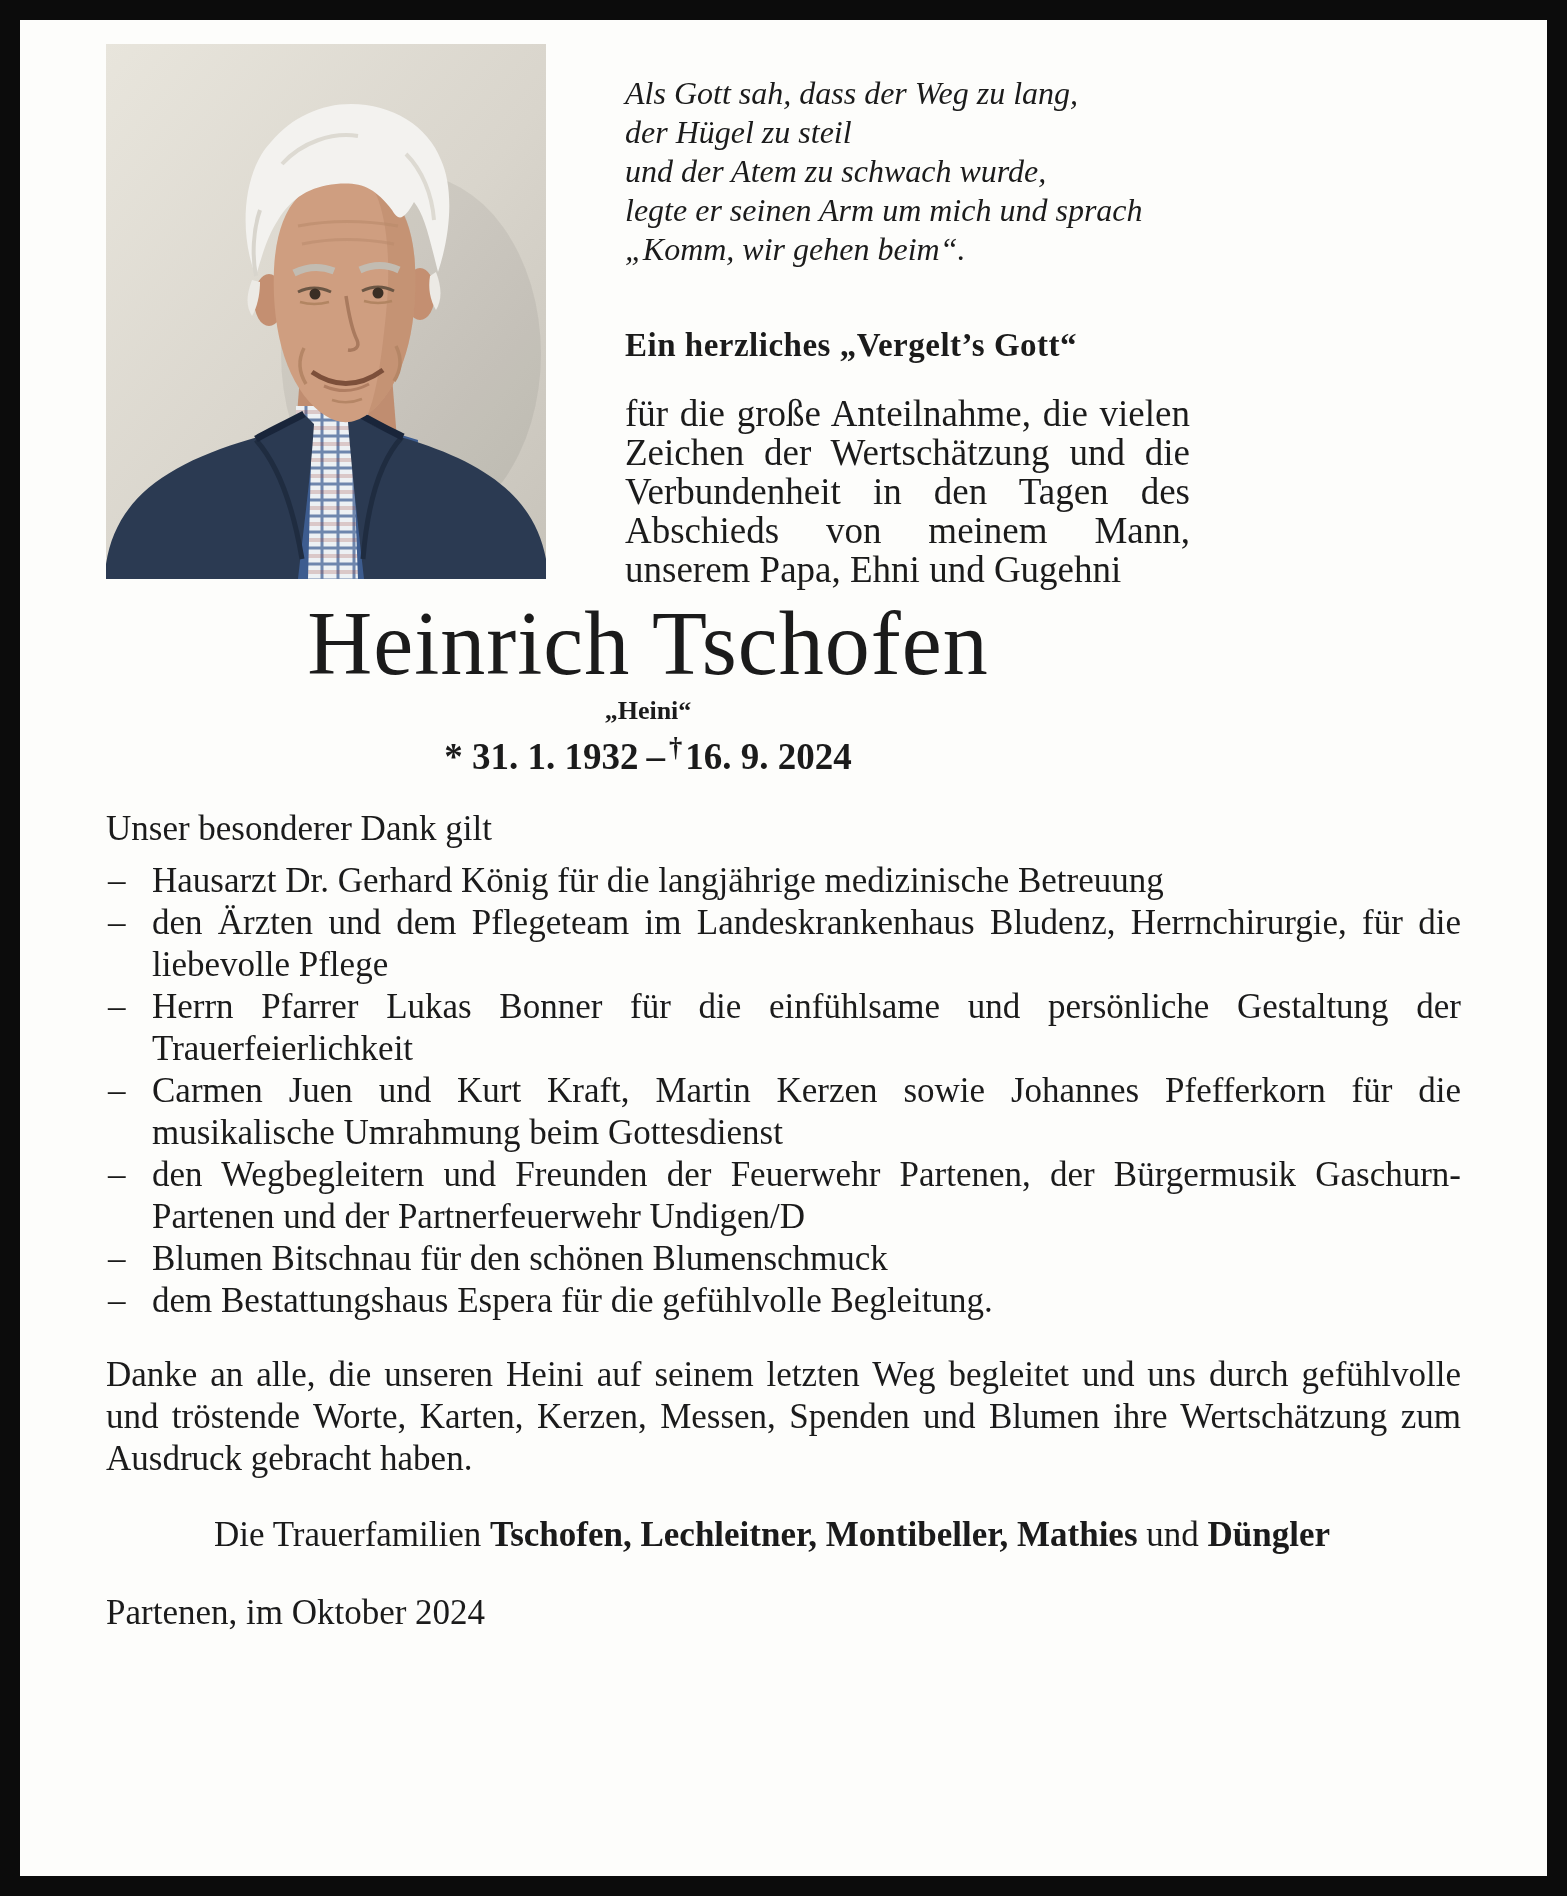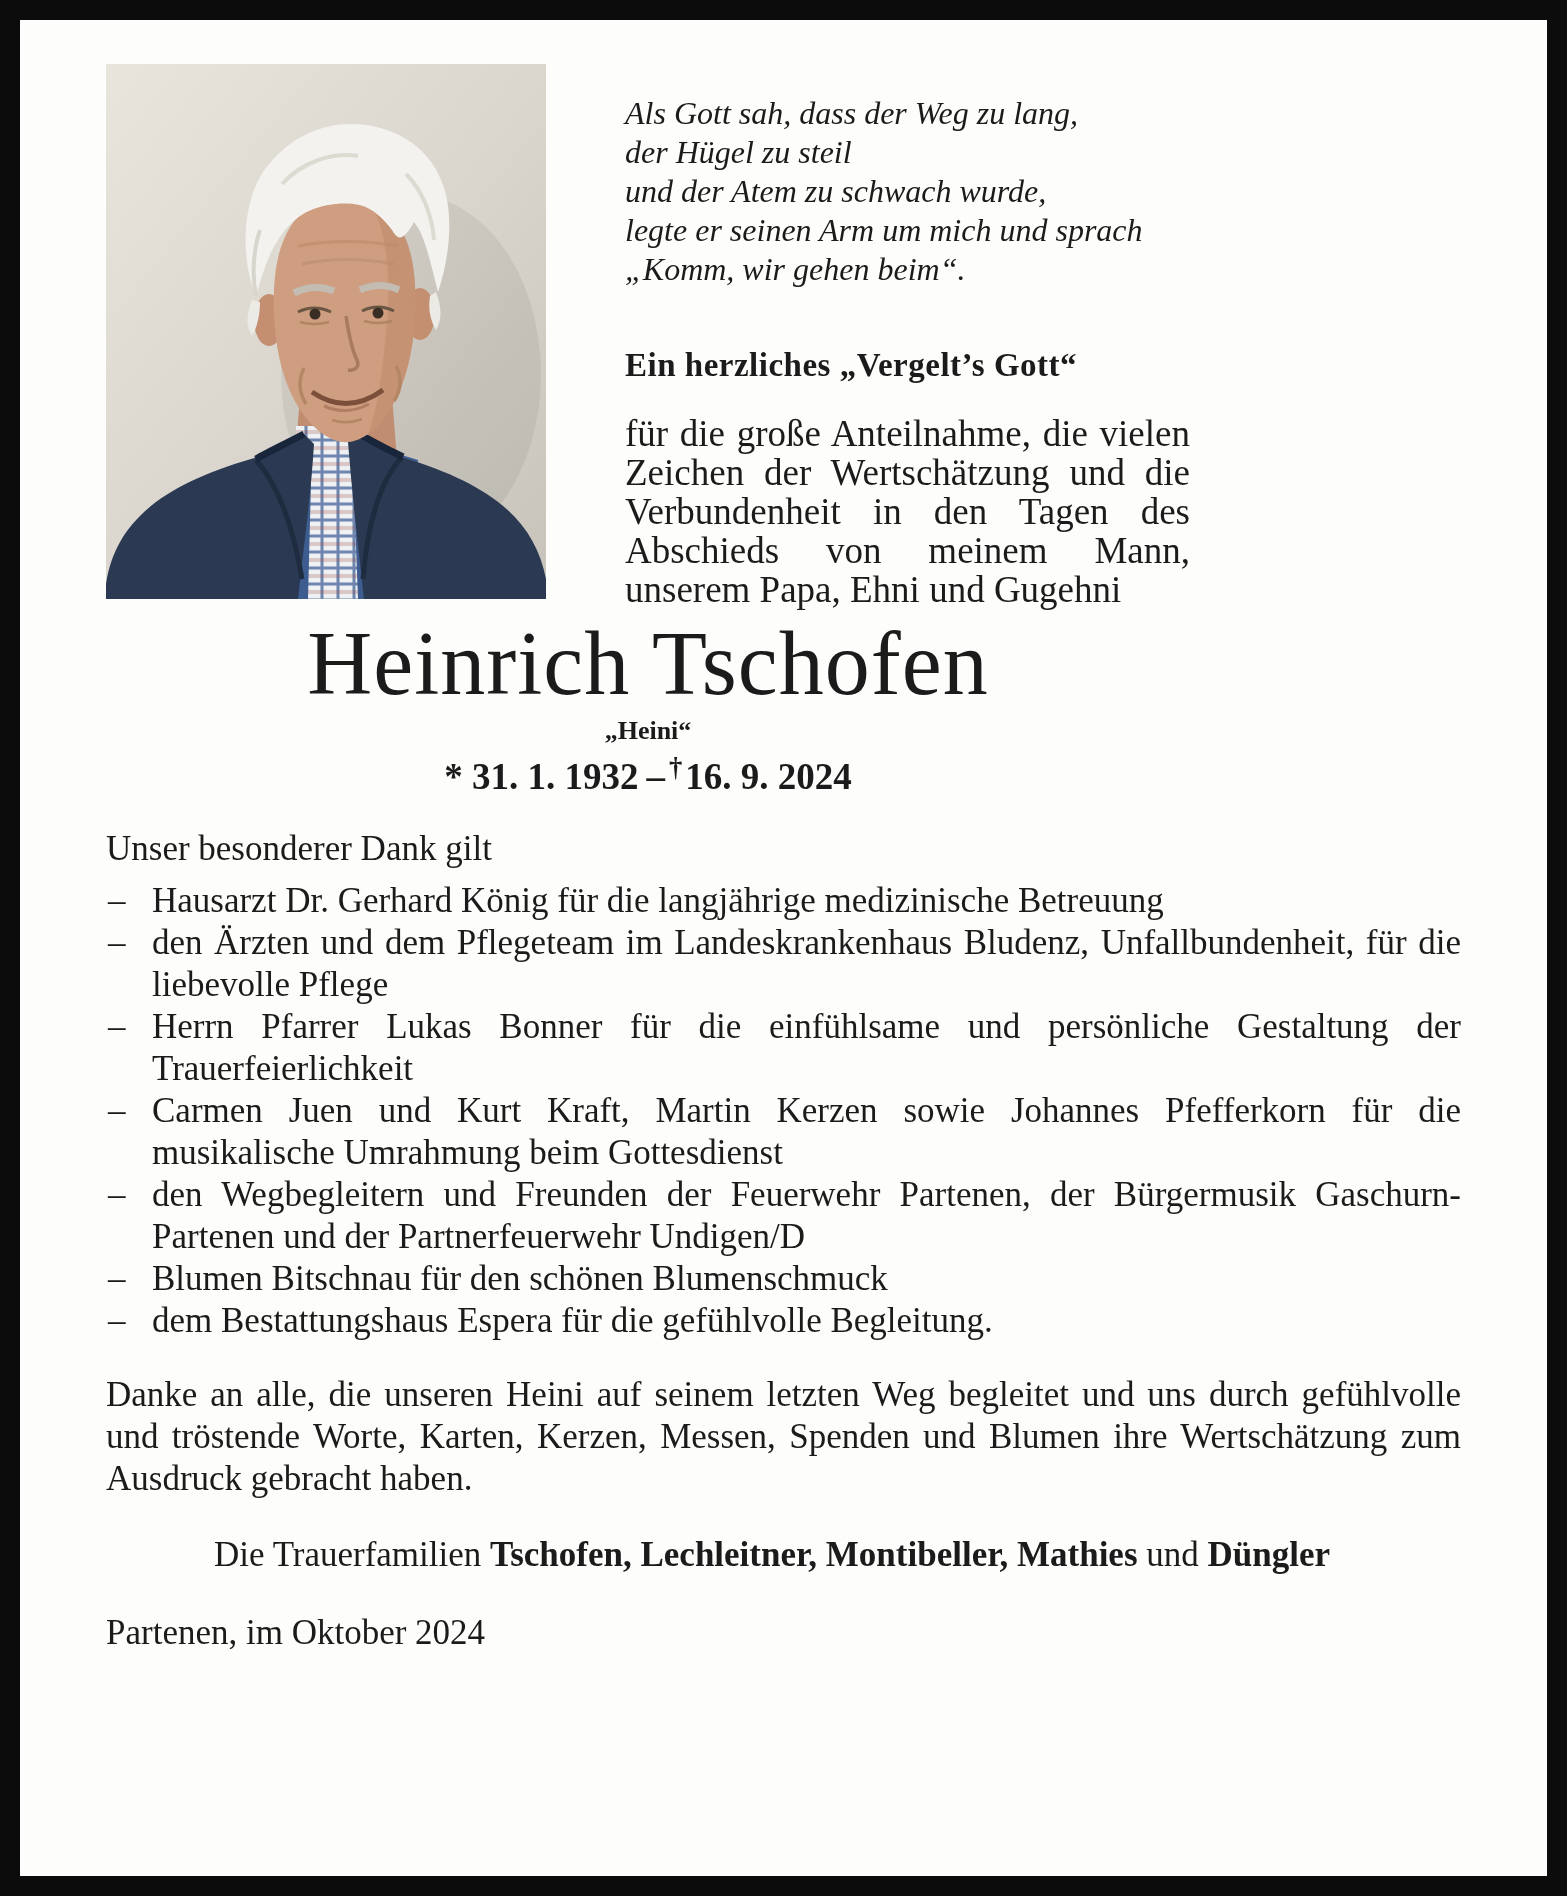--- a/index.html
+++ b/index.html
@@ -5,21 +5,21 @@
 <style>
   * { margin: 0; padding: 0; box-sizing: border-box; }
   html, body { background: #ffffff; }
   body { width: 1567px; }
 
   .page {
     width: 1567px;
     height: 1896px;
     background: #fdfdfb;
     border: 20px solid #0c0c0c;
-    padding: 44px 86px 40px 86px;
+    padding: 24px 86px 40px 86px;
     font-family: "Liberation Serif", "DejaVu Serif", serif;
     color: #1b1b1b;
     overflow: hidden;
   }
 
   
   .top-area { width: 1084px; }
   .top-row { display: flex; align-items: flex-start; }
 
   .photo {
@@ -223,21 +223,21 @@
       </div>
     </div>
   </div>
 
   <div class="body-section">
 
     <div class="thanks-title">Unser besonderer Dank gilt</div>
 
     <ul class="thanks-list">
       <li>Hausarzt Dr. Gerhard König für die langjährige medizinische Betreuung</li>
-      <li>den Ärzten und dem Pflegeteam im Landeskrankenhaus Bludenz, Unfall­bundenheit, für die liebevolle Pflege</li>
+      <li>den Ärzten und dem Pflegeteam im Landeskrankenhaus Bludenz, Herrn­chirurgie, für die liebevolle Pflege</li>
       <li>Herrn Pfarrer Lukas Bonner für die einfühlsame und persönliche Gestal­tung der Trauerfeierlichkeit</li>
       <li>Carmen Juen und Kurt Kraft, Martin Kerzen sowie Johannes Pfefferkorn für die musikalische Umrahmung beim Gottesdienst</li>
       <li>den Wegbegleitern und Freunden der Feuerwehr Partenen, der Bürger­musik Gaschurn-Partenen und der Partnerfeuerwehr Undigen/D</li>
       <li>Blumen Bitschnau für den schönen Blumenschmuck</li>
       <li>dem Bestattungshaus Espera für die gefühlvolle Begleitung.</li>
     </ul>
 
     <p class="closing-paragraph">Danke an alle, die unseren Heini auf seinem letzten Weg begleitet und uns durch gefühlvolle und tröstende Worte, Karten, Kerzen, Messen, Spenden und Blumen ihre Wertschätzung zum Ausdruck gebracht haben.</p>
 
     <p class="families-line">

